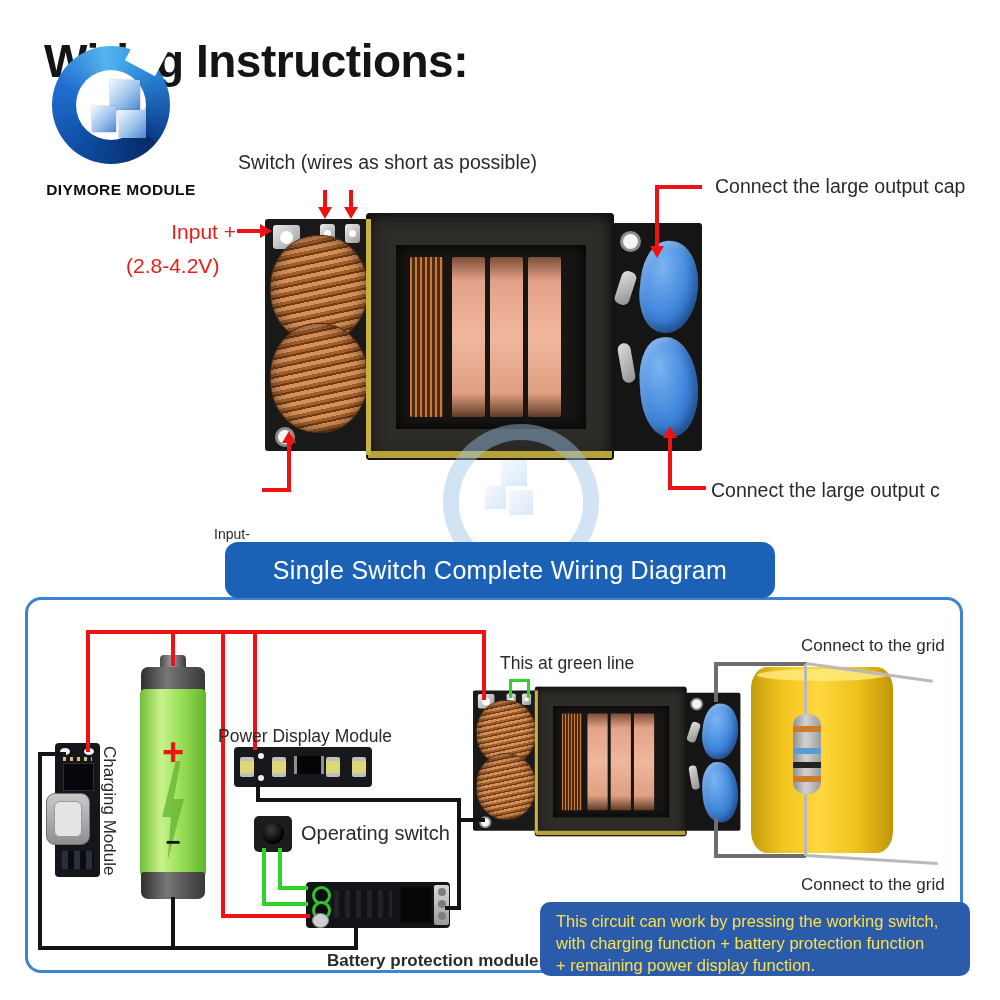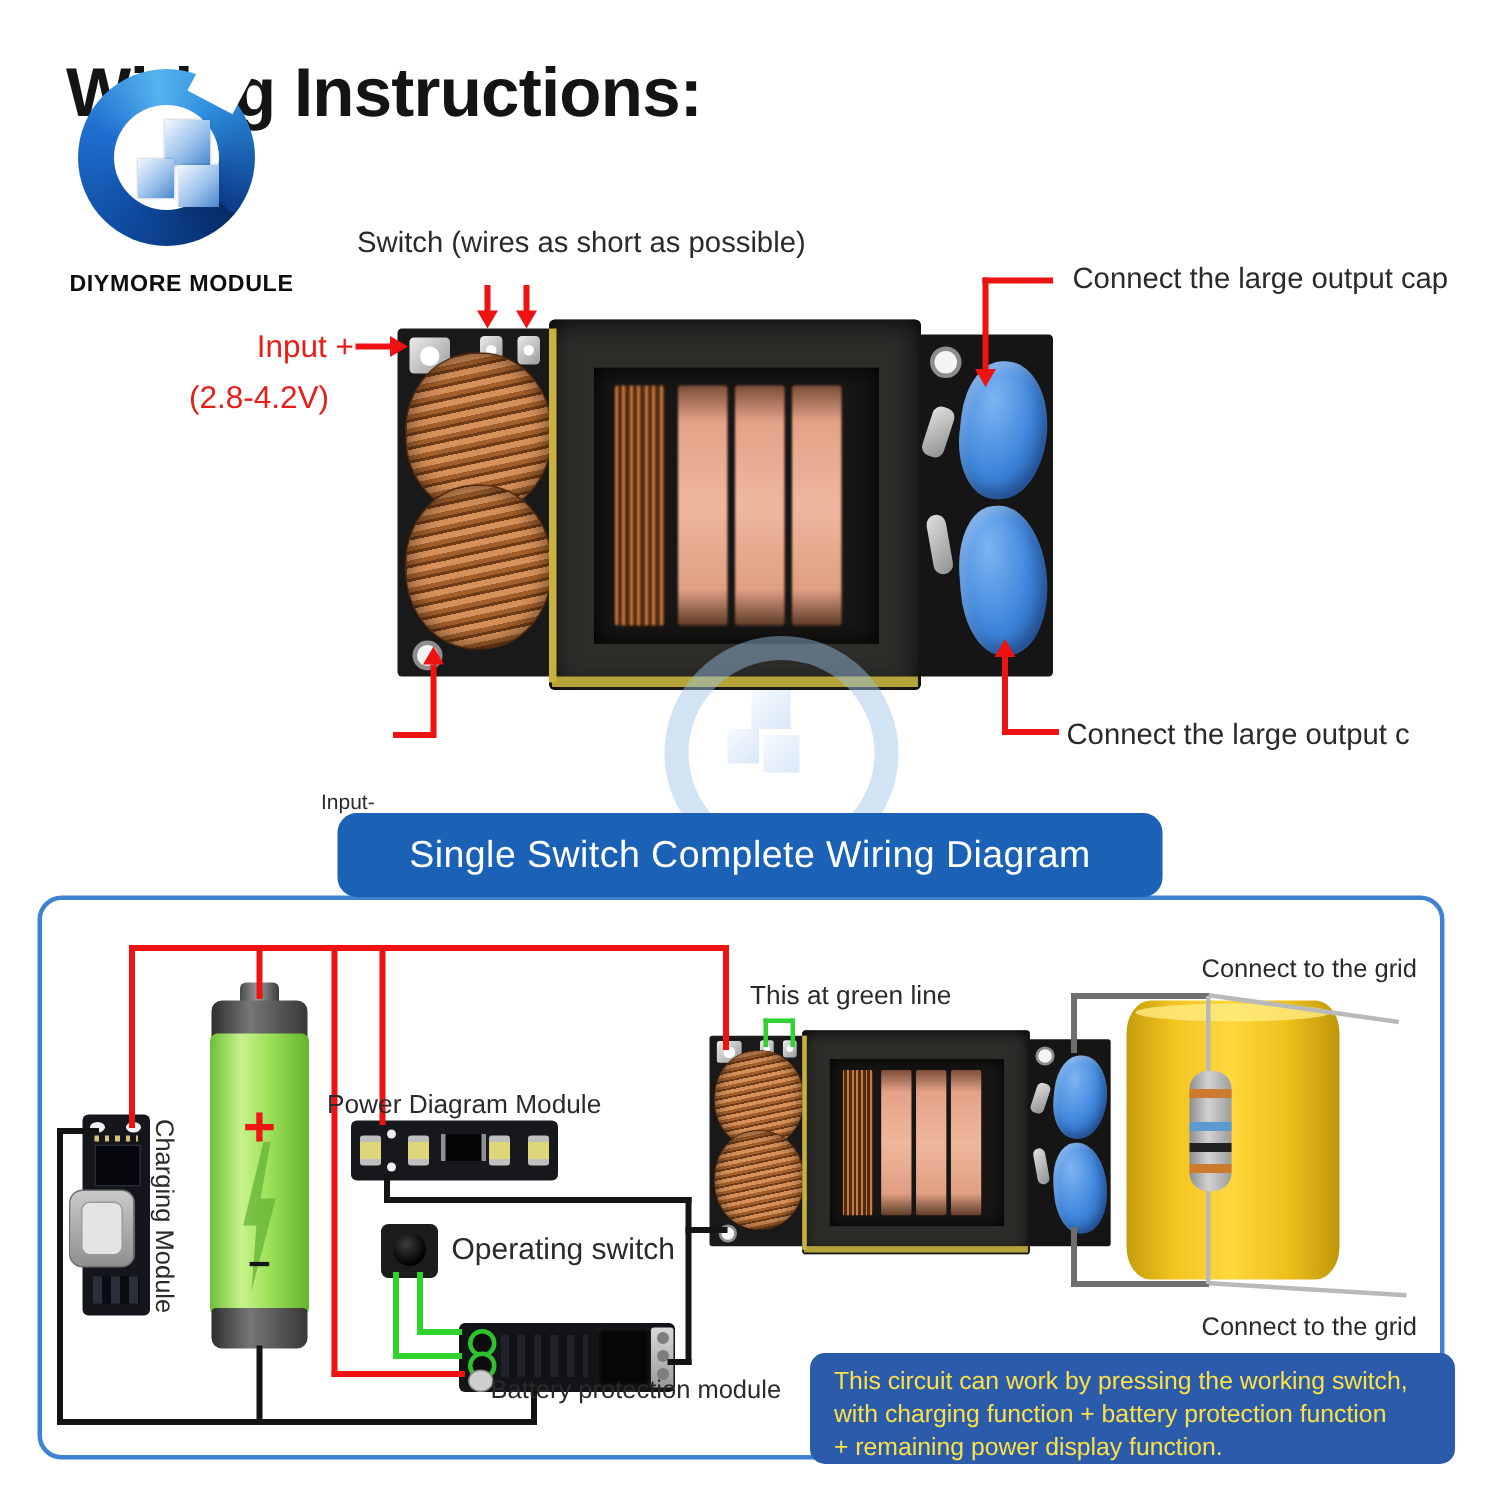--- a/index.html
+++ b/index.html
@@ -262,21 +262,21 @@
   <div class="chgmod">
     <div class="chg-pad" style="left:5px;"></div>
     <div class="chg-pad" style="left:29px;"></div>
     <div class="chg-pins"></div>
     <div class="chg-chip"></div>
     <div class="usbc"></div>
     <div class="chg-bits"></div>
   </div>
   <div class="vlabel">Charging Module</div>
 
-  <div class="lbl-sm" style="left:218px;top:726px;width:170px;text-align:center;font-size:17.5px;">Power Diagram Module</div>
+  <div class="lbl-sm" style="left:218px;top:726px;width:170px;text-align:center;font-size:17.5px;">Power Display Module</div>
   <div class="pdm">
     <div class="led" style="left:6px;"></div>
     <div class="led" style="left:38px;"></div>
     <div class="pdm-ic"></div>
     <div class="led" style="left:92px;"></div>
     <div class="led" style="left:118px;"></div>
     <div class="pdm-dot" style="left:24px;top:6px;"></div>
     <div class="pdm-dot" style="left:24px;top:28px;"></div>
   </div>
 
@@ -288,21 +288,21 @@
     <div class="bpm-gpad" style="top:19px;"></div>
     <div class="bpm-spad"></div>
     <div class="bpm-bits"></div>
     <div class="bpm-fet"></div>
     <div class="bpm-strip">
       <i style="top:3px;"></i>
         <i style="top:15px;"></i>
         <i style="top:27px;"></i>
     </div>
   </div>
-  <div class="lbl-sm" style="left:327px;top:917px;">Battery protection module</div>
+  <div class="lbl-sm" style="left:327px;top:951px;font-weight:bold;">Battery protection module</div>
 
   <div class="hvmod module-small">
     <div class="pcb-l">
       <div class="pad pad-in">
           <div class="padhole"></div>
         </div>
       <div class="pad pad-s pad-s1"></div>
       <div class="pad pad-s pad-s2"></div>
       <div class="ferrite"></div>
       <div class="coil coil-a"></div>

